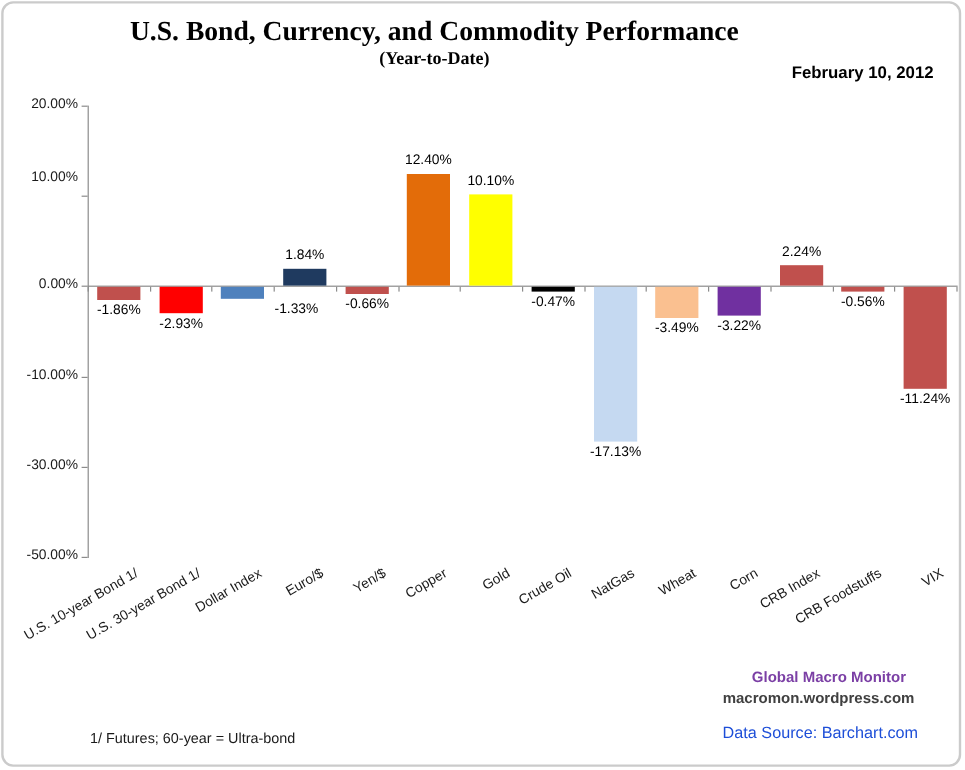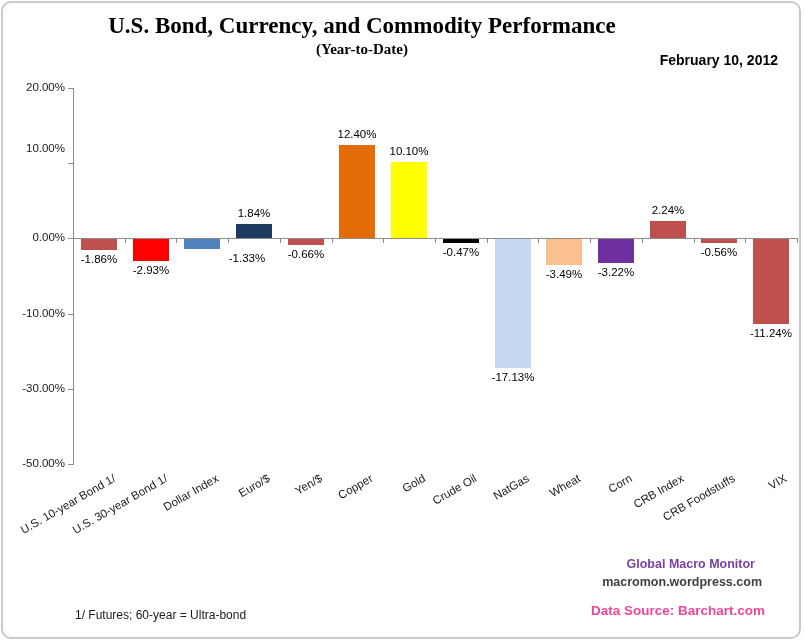--- a/index.html
+++ b/index.html
@@ -74,21 +74,21 @@
   .brand-name{
     position:absolute;top:557px;right:49px;
     font-weight:bold;font-size:12.5px;
   }
   .brand-url{
     position:absolute;top:575px;right:42px;
     font-weight:bold;font-size:12.5px;
   }
   .data-source{
     position:absolute;top:603px;right:39px;
-    font-weight:bold;font-size:13.5px;color:#ec4899;text-align:center;
+    font-weight:normal;font-size:13.5px;color:#1d4ed8;text-align:center;
   }
 </style>
 </head>
 <body>
 
 <div class="frame"></div>
 
 <div class="chart-title">U.S. Bond, Currency, and Commodity Performance</div>
 <div class="chart-subtitle">(Year-to-Date)</div>
 <div class="date-label">February 10, 2012</div>

